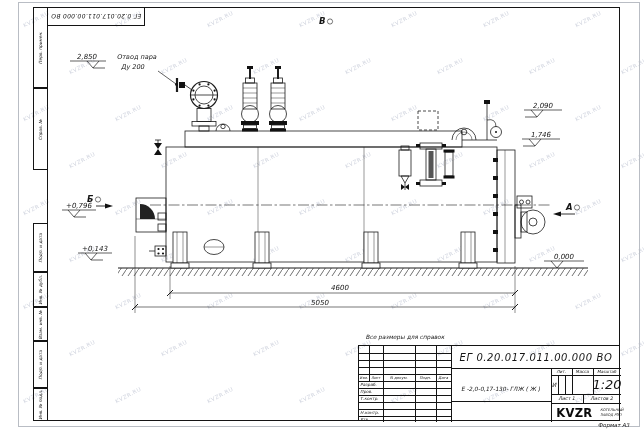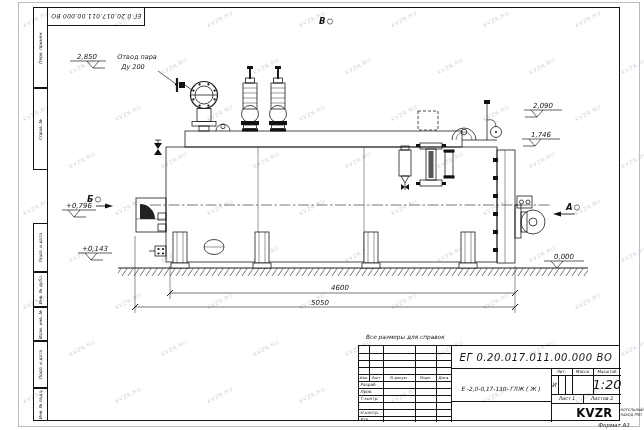--- a/index.html
+++ b/index.html
@@ -23,21 +23,21 @@
   .t7{font:italic 7px "DejaVu Sans",sans-serif;}
   .t65{font:italic 6.5px "DejaVu Sans",sans-serif;}
   .view{font:italic 600 8.5px "DejaVu Sans",sans-serif;}
   
   .tb{position:absolute;left:358px;top:345px;width:262px;height:76px;border:1.4px solid #141414;box-sizing:border-box;}
   .tb .v,.tb .h{position:absolute;background:#141414;}
   .tb .v{width:1px;} .tb .h{height:1px;}
   .tb .cell{position:absolute;display:flex;align-items:center;justify-content:center;
       font-style:italic;overflow:hidden;white-space:nowrap;}
   .tb .left{justify-content:flex-start;padding-left:1.5px;box-sizing:border-box;}
-  .logo-cell{position:absolute;display:flex;align-items:center;justify-content:center;gap:8px;padding-left:20px;}
+  .logo-cell{position:absolute;display:flex;align-items:center;justify-content:center;gap:8px;}
   .logo-txt{font-size:11.5px;font-weight:800;letter-spacing:.3px;color:#0a0a0a;font-style:normal;}
   .tagline{font-size:3.6px;line-height:1.25;color:#222;font-style:italic;text-align:left;}
 </style>
 </head>
 <body>
 
 <div class="sheet">
 
   <div id="wm">
       <span class="wm" style="left: 22px; top: 16px;">KVZR.RU</span>

